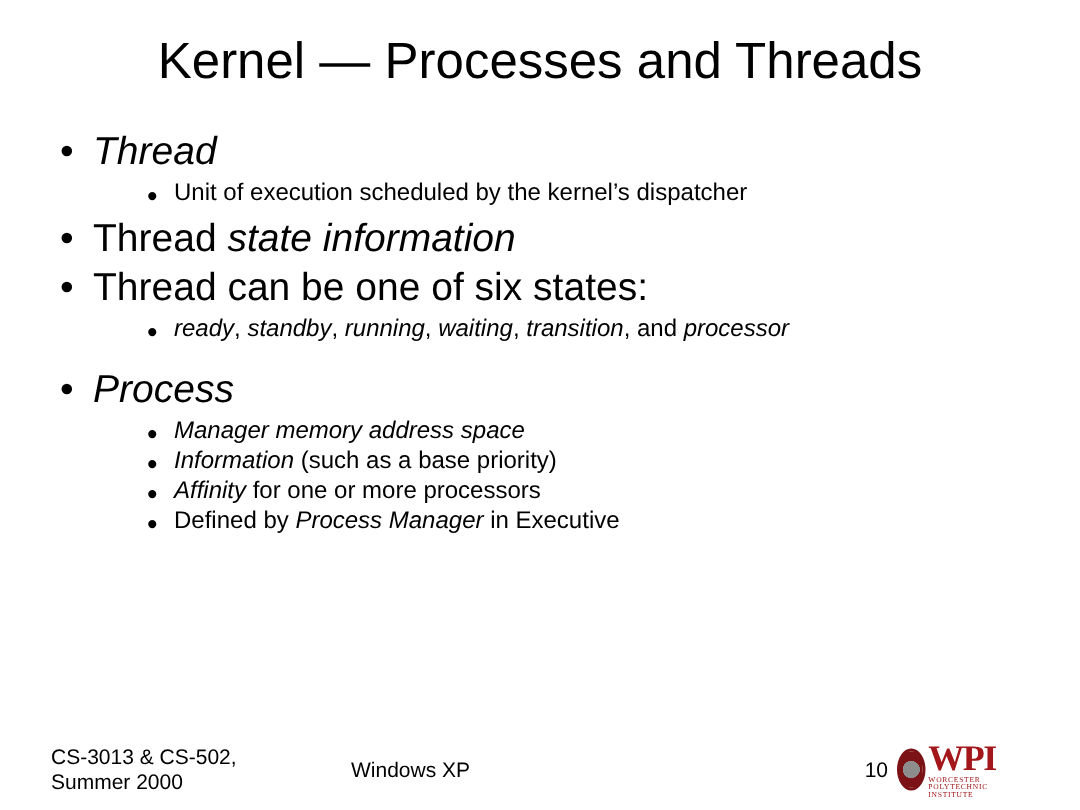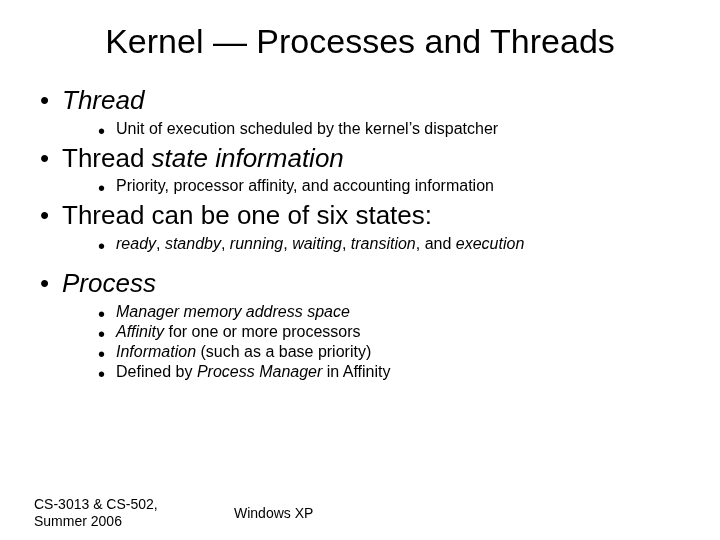--- a/index.html
+++ b/index.html
@@ -117,45 +117,52 @@
 
     <li>
       <span class="it">Thread</span>
       <ul class="sub">
         <li>Unit of execution scheduled by the kernel’s dispatcher</li>
       </ul>
     </li>
 
     <li>
       <span>Thread </span><span class="it">state information</span>
-      <ul class="sub">
-        <li>Priority, processor affinity, and accounting information</li>
-      </ul>
     </li>
 
     <li>
       <span>Thread can be one of six states:</span>
       <ul class="sub">
-        <li><span class="it">ready</span><span>, </span><span class="it">standby</span><span>, </span><span class="it">running</span><span>, </span><span class="it">waiting</span><span>, </span><span class="it">transition</span><span>, and </span><span class="it">execution</span></li>
+        <li><span class="it">ready</span><span>, </span><span class="it">standby</span><span>, </span><span class="it">running</span><span>, </span><span class="it">waiting</span><span>, </span><span class="it">transition</span><span>, and </span><span class="it">processor</span></li>
       </ul>
     </li>
 
     <li style="margin-top:14px">
       <span class="it">Process</span>
       <ul class="sub">
         <li><span class="it">Manager memory address space</span></li>
+        <li><span class="it">Information</span><span> (such as a base priority)</span></li>
         <li><span class="it">Affinity</span><span> for one or more processors</span></li>
-        <li><span class="it">Information</span><span> (such as a base priority)</span></li>
-        <li><span>Defined by </span><span class="it">Process Manager</span><span> in Affinity</span></li>
+        <li><span>Defined by </span><span class="it">Process Manager</span><span> in Executive</span></li>
       </ul>
     </li>
 
   </ul>
 
   <div class="footer">
     <div class="left">
       <div>CS-3013 &amp; CS-502,</div>
-      <div>Summer 2006</div>
+      <div>Summer 2000</div>
     </div>
     <div class="mid">Windows XP</div>
+    <div class="pgwrap">
+      <span>10</span>
+      <span class="logo">
+        <span class="seal"></span>
+        <span class="wpi">
+          <span>WPI</span>
+          <span class="sub">WORCESTER POLYTECHNIC INSTITUTE</span>
+        </span>
+      </span>
+    </div>
   </div>
 
 </div>
 
 </body></html>

